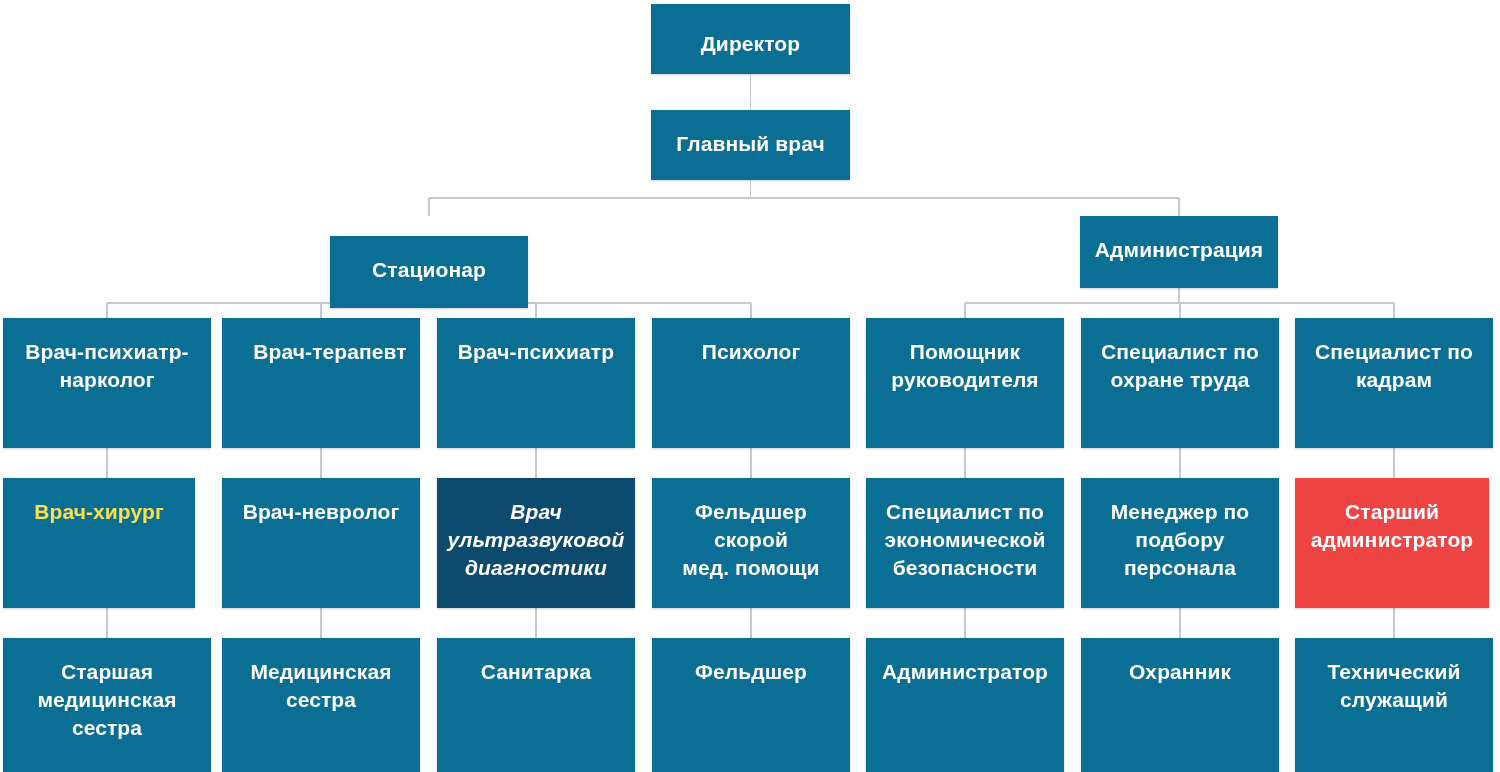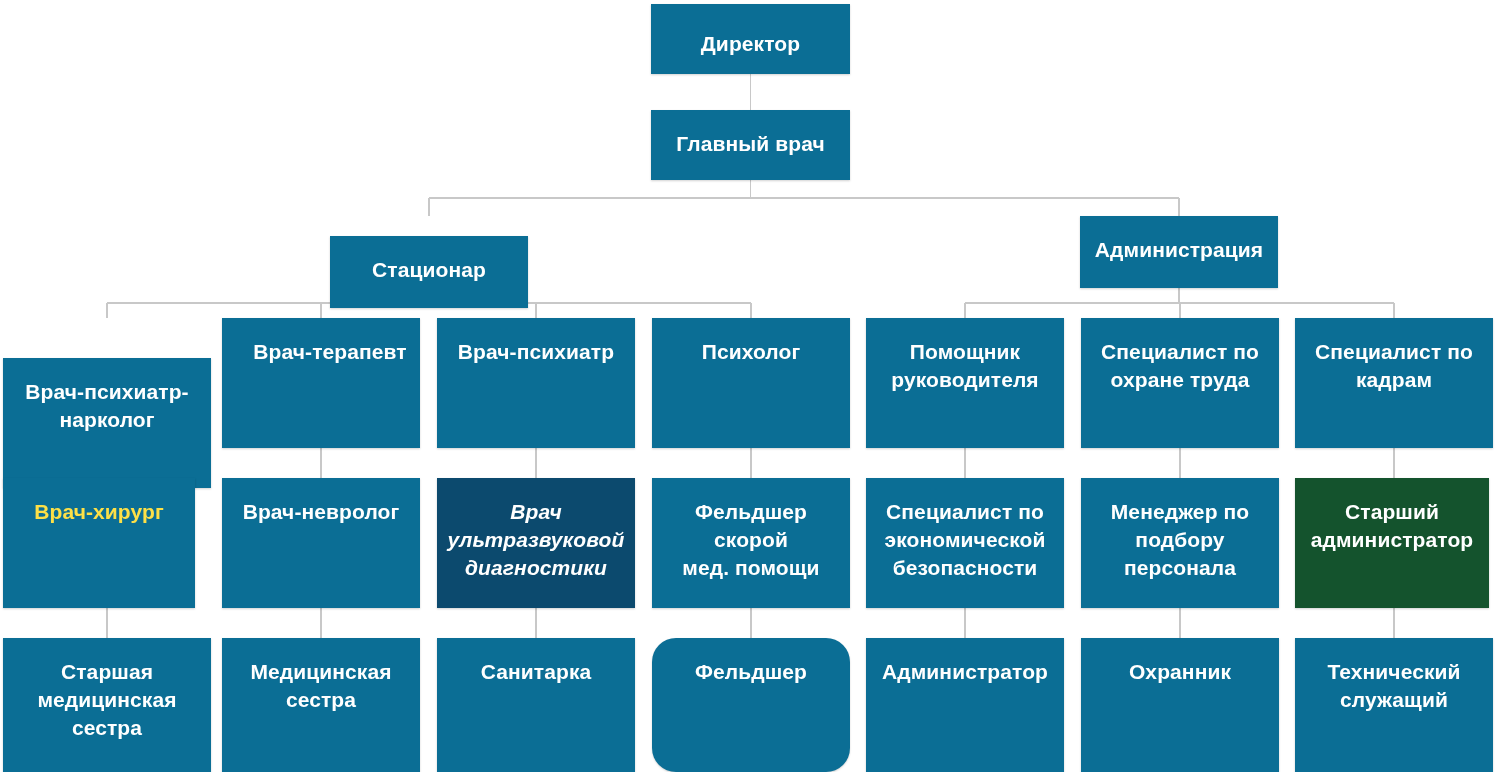--- a/index.html
+++ b/index.html
@@ -85,21 +85,21 @@
     </div>
     <div class="node lvl2" style="left: 651px; top: 110px; width: 199px; height: 70px; background: rgb(11, 110, 149); color: rgb(255, 255, 255);">
       <span class="node-label">Главный врач</span>
     </div>
     <div class="node lvl3" style="left: 330px; top: 216px; width: 198px; height: 72px; background: rgb(11, 110, 149); color: rgb(255, 255, 255); margin-top: 20px;">
       <span class="node-label">Стационар</span>
     </div>
     <div class="node lvl3" style="left: 1080px; top: 216px; width: 198px; height: 72px; background: rgb(11, 110, 149); color: rgb(255, 255, 255);">
       <span class="node-label">Администрация</span>
     </div>
-    <div class="node lvl4" style="left: 3px; top: 318px; width: 208px; height: 130px; background: rgb(11, 110, 149); color: rgb(255, 255, 255); margin-top: 40px;">
+    <div class="node lvl4" style="left: 3px; top: 318px; width: 208px; height: 130px; background: rgb(11, 110, 149); color: rgb(255, 255, 255);">
       <span class="node-label">Врач-психиатр-
 нарколог</span>
     </div>
     <div class="node lvl4" style="left: 222px; top: 318px; width: 198px; height: 130px; background: rgb(11, 110, 149); color: rgb(255, 255, 255); padding-left: 28px;">
       <span class="node-label">Врач-терапевт</span>
     </div>
     <div class="node lvl4" style="left: 437px; top: 318px; width: 198px; height: 130px; background: rgb(11, 110, 149); color: rgb(255, 255, 255);">
       <span class="node-label">Врач-психиатр</span>
     </div>
     <div class="node lvl4" style="left: 652px; top: 318px; width: 198px; height: 130px; background: rgb(11, 110, 149); color: rgb(255, 255, 255);">
@@ -135,37 +135,37 @@
     <div class="node lvl5" style="left: 866px; top: 478px; width: 198px; height: 130px; background: rgb(11, 110, 149); color: rgb(255, 255, 255);">
       <span class="node-label">Специалист по
 экономической
 безопасности</span>
     </div>
     <div class="node lvl5" style="left: 1081px; top: 478px; width: 198px; height: 130px; background: rgb(11, 110, 149); color: rgb(255, 255, 255);">
       <span class="node-label">Менеджер по
 подбору
 персонала</span>
     </div>
-    <div class="node lvl5" style="left: 1295px; top: 478px; width: 194px; height: 130px; background: #14532d; color: rgb(255, 255, 255);">
+    <div class="node lvl5" style="left: 1295px; top: 478px; width: 194px; height: 130px; background: #ef4444; color: rgb(255, 255, 255);">
       <span class="node-label">Старший
 администратор</span>
     </div>
     <div class="node lvl6" style="left: 3px; top: 638px; width: 208px; height: 134px; background: rgb(11, 110, 149); color: rgb(255, 255, 255);">
       <span class="node-label">Старшая
 медицинская
 сестра</span>
     </div>
     <div class="node lvl6" style="left: 222px; top: 638px; width: 198px; height: 134px; background: rgb(11, 110, 149); color: rgb(255, 255, 255);">
       <span class="node-label">Медицинская
 сестра</span>
     </div>
     <div class="node lvl6" style="left: 437px; top: 638px; width: 198px; height: 134px; background: rgb(11, 110, 149); color: rgb(255, 255, 255);">
       <span class="node-label">Санитарка</span>
     </div>
-    <div class="node lvl6" style="left: 652px; top: 638px; width: 198px; height: 134px; background: rgb(11, 110, 149); color: rgb(255, 255, 255); border-radius: 24px;">
+    <div class="node lvl6" style="left: 652px; top: 638px; width: 198px; height: 134px; background: rgb(11, 110, 149); color: rgb(255, 255, 255);">
       <span class="node-label">Фельдшер</span>
     </div>
     <div class="node lvl6" style="left: 866px; top: 638px; width: 198px; height: 134px; background: rgb(11, 110, 149); color: rgb(255, 255, 255);">
       <span class="node-label">Администратор</span>
     </div>
     <div class="node lvl6" style="left: 1081px; top: 638px; width: 198px; height: 134px; background: rgb(11, 110, 149); color: rgb(255, 255, 255);">
       <span class="node-label">Охранник</span>
     </div>
     <div class="node lvl6" style="left: 1295px; top: 638px; width: 198px; height: 134px; background: rgb(11, 110, 149); color: rgb(255, 255, 255);">
       <span class="node-label">Технический

